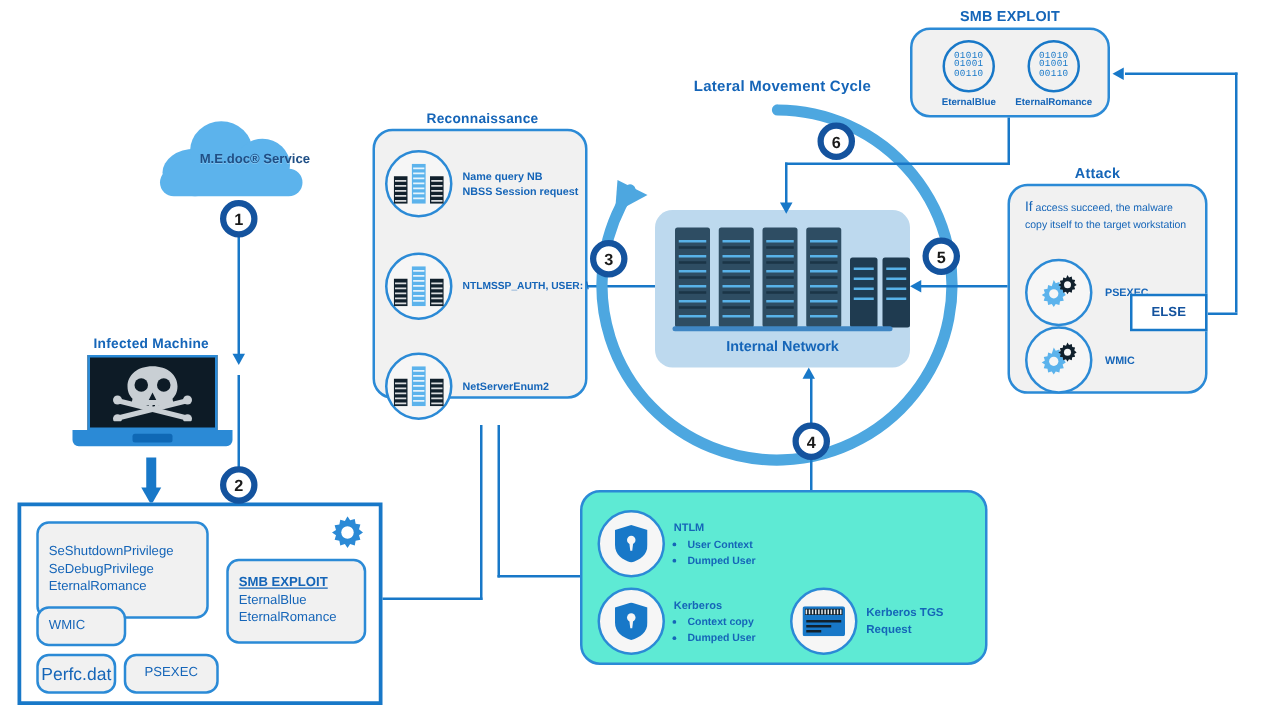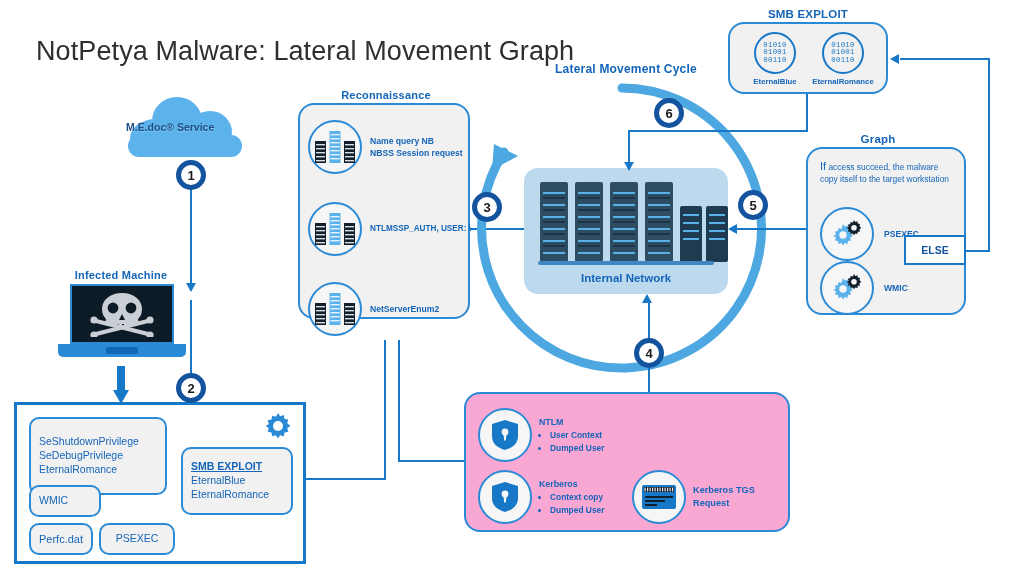--- a/index.html
+++ b/index.html
@@ -23,21 +23,21 @@
   .caption{
     font-size:11px;font-weight:bold;color:#1565b8;text-align:center;
     white-space:nowrap;letter-spacing:.2px;
   }
 
   
   .panel{
     background:#f1f1f1;border:2px solid #2b8ad6;border-radius:16px;
     box-sizing:border-box;
   }
-  .panel.soft{background:#f9a8d4;}
+  .panel.soft{background:#5eead4;}
 
   
   .step{
     width:30px;height:30px;border-radius:50%;
     background:#ffffff;border:5px solid #14539e;
     box-sizing:border-box;
     display:flex;align-items:center;justify-content:center;
     font-size:13px;font-weight:bold;color:#1a1a1a;
     z-index:40;
   }
@@ -64,21 +64,21 @@
   .thick-v{background:#1878c8;width:8px;}
 
   
   #cloud{left:126px;top:95px;width:122px;height:62px;}
   .cloud-b{position:absolute;background:#5cb3ec;border-radius:50%;}
   #cloud .c1{left:4px;top:24px;width:52px;height:38px;}
   #cloud .c2{left:26px;top:2px;width:50px;height:48px;}
   #cloud .c3{left:62px;top:16px;width:44px;height:42px;}
   #cloud .c4{left:2px;top:40px;width:114px;height:22px;border-radius:11px;}
   #cloud-label{
-    left:0;top:26px;width:122px;text-align:left;
+    left:0;top:26px;width:122px;text-align:right;
     font-size:10.5px;font-weight:bold;color:#1f4f86;z-index:5;
     text-shadow:0 1px 0 rgba(255,255,255,.25);
   }
 
   
   #infected-cap{left:46px;top:269px;width:150px;}
   #laptop{left:58px;top:284px;width:128px;height:78px;}
   #laptop .screen{
     position:absolute;left:12px;top:0;width:104px;height:60px;
     background:#0d1b26;border:2px solid #2b8ad6;box-sizing:border-box;
@@ -177,21 +177,20 @@
   .cred-txt li{font-weight:bold;margin-top:.5px;}
   .cred-txt .plain{font-weight:bold;}
 
   .u{text-decoration:underline;}
 </style>
 </head>
 <body>
 
 <div id="stage">
 
-  <div class="abs" id="title">NotPetya Malware: Lateral Movement Graph</div>
 
   <div class="abs" id="cloud">
     <div class="cloud-b c1"></div>
     <div class="cloud-b c2"></div>
     <div class="cloud-b c3"></div>
     <div class="cloud-b c4"></div>
     <div class="abs" id="cloud-label">M.E.doc® Service</div>
   </div>
 
   <div class="abs vline" style="left:190px;top:185px;height:100px;"></div>
@@ -246,21 +245,21 @@
         <div>SeShutdownPrivilege</div>
         <div>SeDebugPrivilege</div>
         <div>EternalRomance</div>
       </div>
     </div>
 
     <div class="chip" style="left:12px;top:80px;width:72px;height:32px;">
       <div class="inner">WMIC</div>
     </div>
 
-    <div class="chip center" style="left:12px;top:118px;width:64px;height:32px;font-size:11px;">
+    <div class="chip center" style="left:12px;top:118px;width:64px;height:32px;font-size:14px;">
       <div class="inner">Perfc.dat</div>
     </div>
 
     <div class="chip center" style="left:82px;top:118px;width:76px;height:32px;">
       <div class="inner">PSEXEC</div>
     </div>
 
 
     <div class="chip" style="left:164px;top:42px;width:112px;height:68px;">
       <div class="inner">
@@ -487,21 +486,21 @@
   <div class="abs vline" style="left:988px;top:58px;height:192px;"></div>
   <div class="abs hline" style="left:900px;top:58px;width:90px;"></div>
   <div class="abs arrow-l" style="left:890px;top:54px;"></div>
 
   <div class="abs vline" style="left:806px;top:94px;height:38px;"></div>
   <div class="abs hline" style="left:628px;top:130px;width:180px;"></div>
   <div class="abs vline" style="left:628px;top:130px;height:36px;"></div>
   <div class="abs arrow-d" style="left:624px;top:162px;"></div>
   <div class="abs step" style="left:654px;top:98px;">6</div>
 
-  <div class="abs caption" id="attack-cap" style="font-size:11.5px;">Graph</div>
+  <div class="abs caption" id="attack-cap" style="font-size:11.5px;">Attack</div>
   <div class="abs panel" id="attack">
     <div id="attack-text">
       <b>If</b><span> access succeed, the malware copy itself to the target workstation</span>
     </div>
     <div class="gear-row" style="top:58px;">
       <div class="circ-icon">
         <svg width="36" height="32" viewBox="0 0 36 32">
           <g fill="#5cb3ec">
             <path d="M14 6l1.6 2.5 2.9-.9.5 3 3 .5-.9 2.9L23.6 18l-2.5 1.6.9 2.9-3 .5-.5 3-2.9-.9L14 27.6l-1.6-2.5-2.9.9-.5-3-3-.5.9-2.9L4.4 18l2.5-1.6-.9-2.9 3-.5.5-3 2.9.9z"></path>
           </g>

